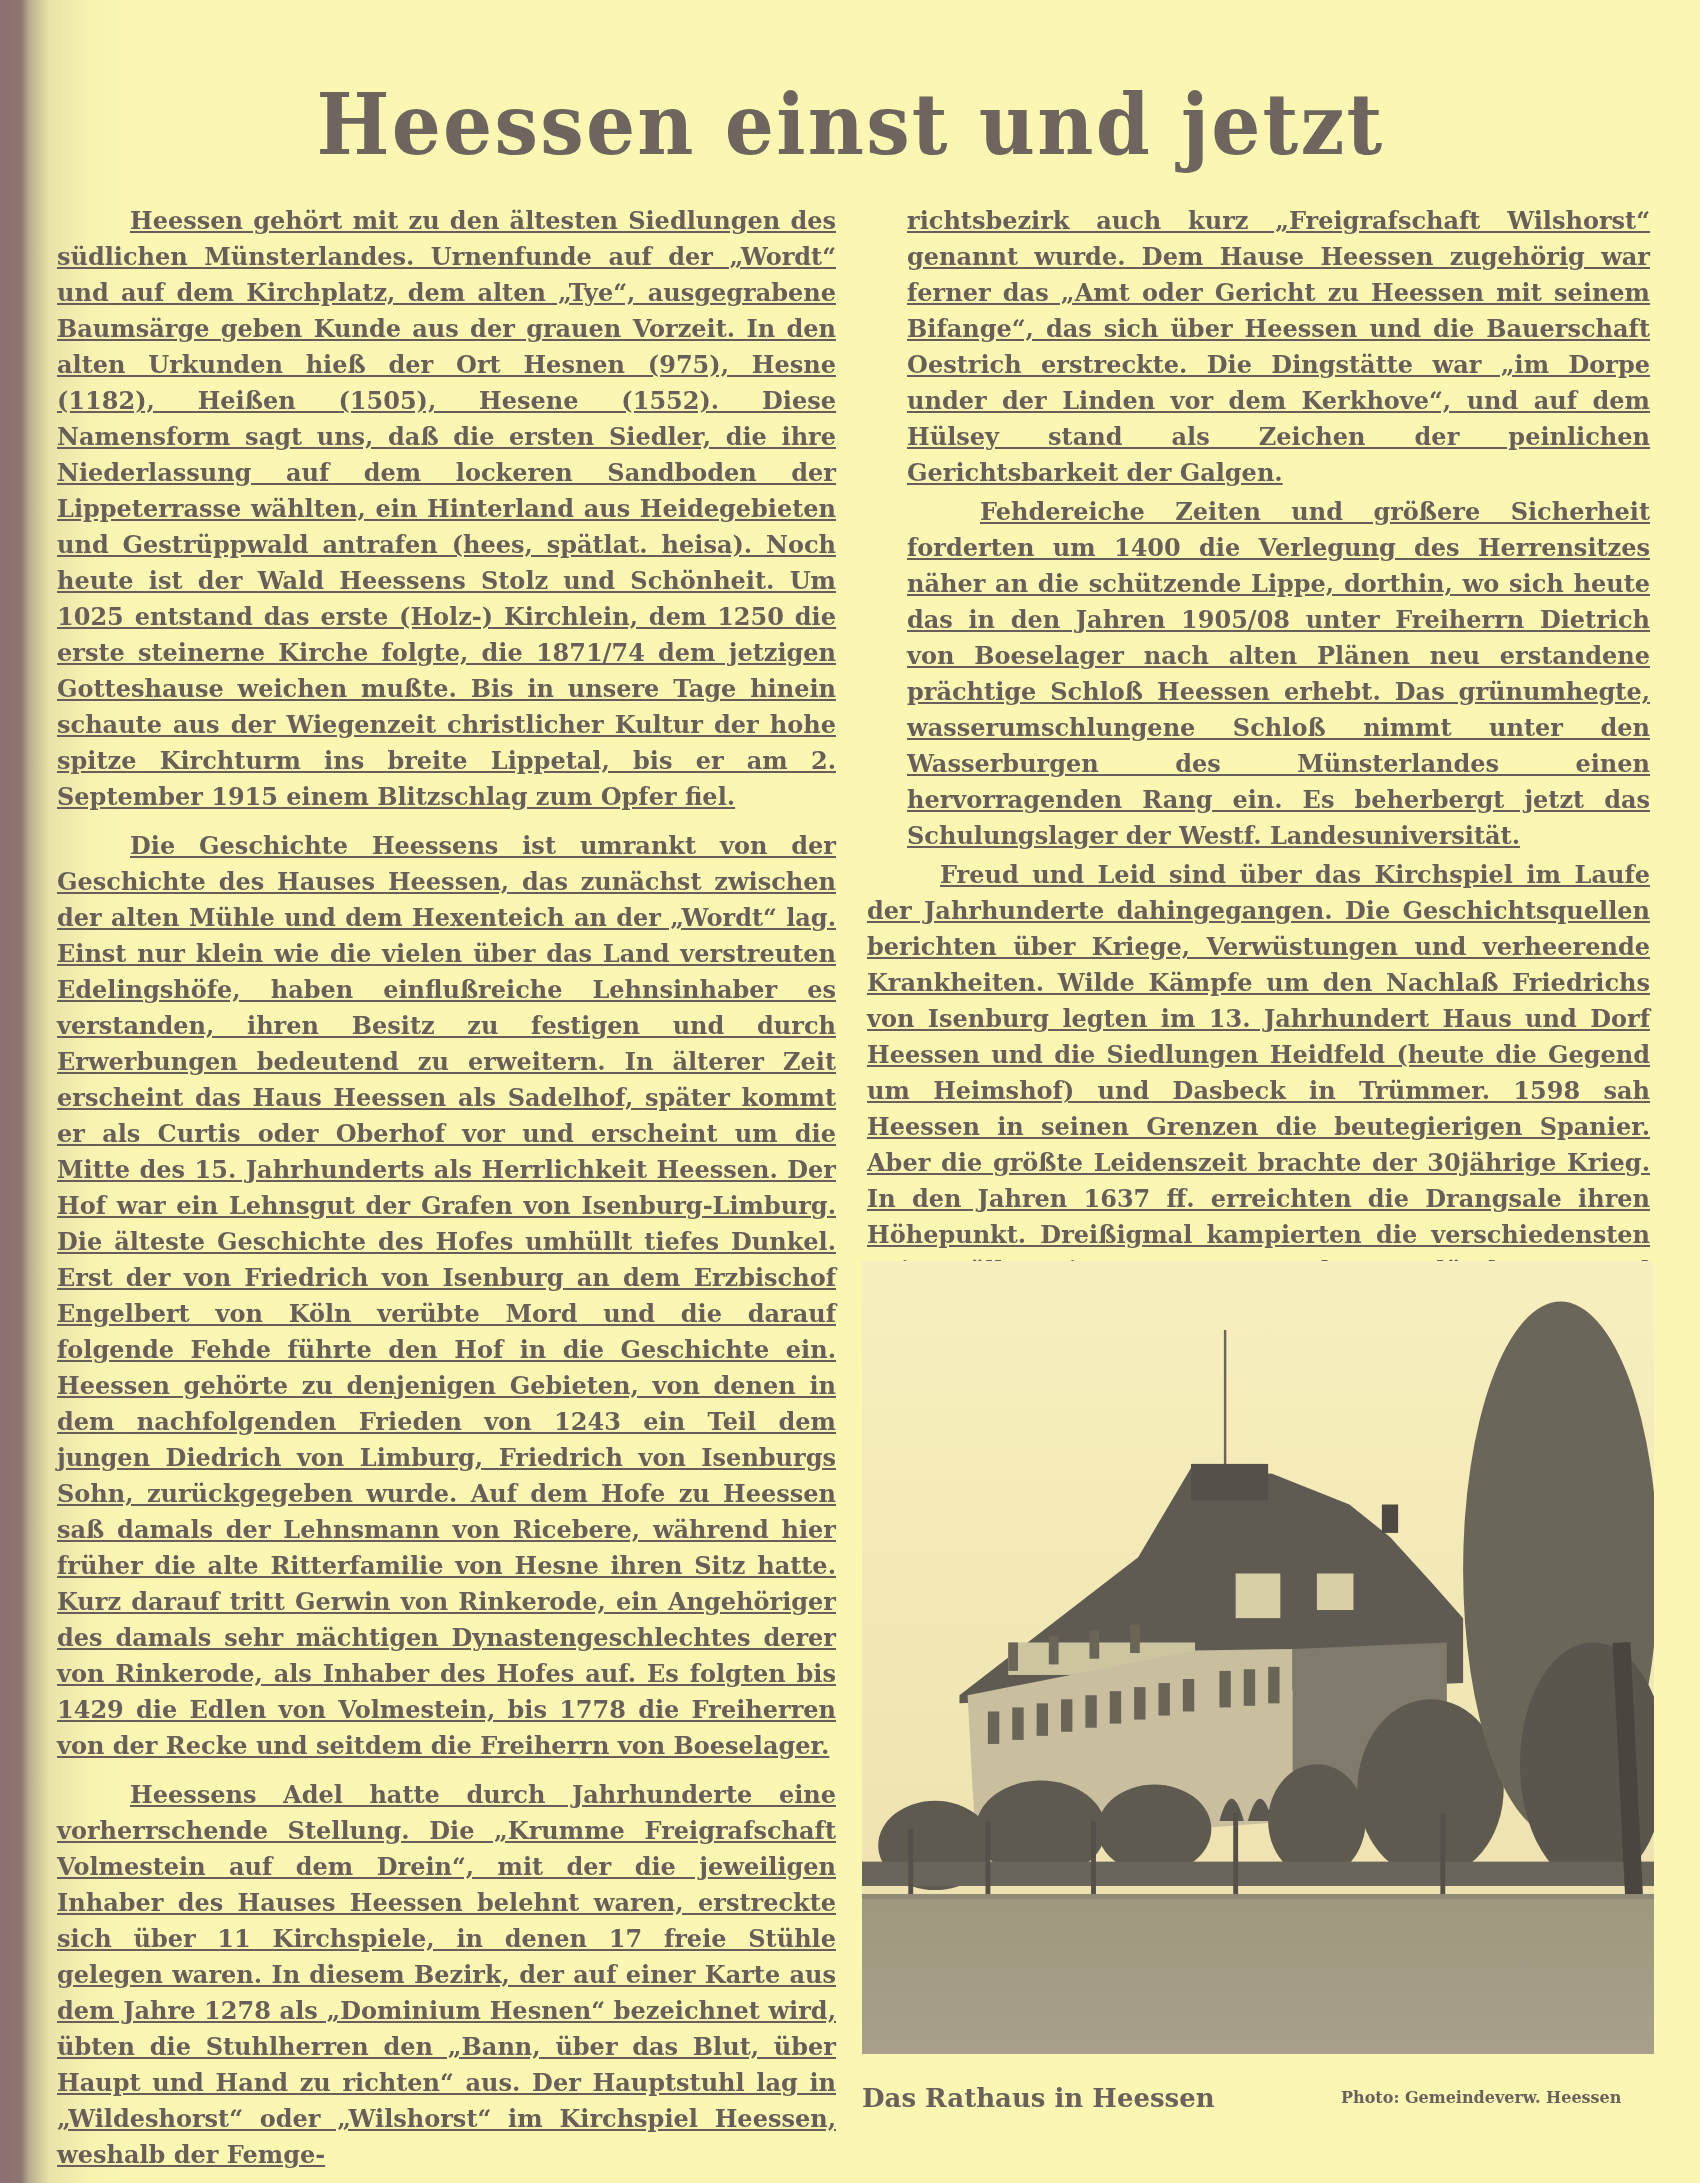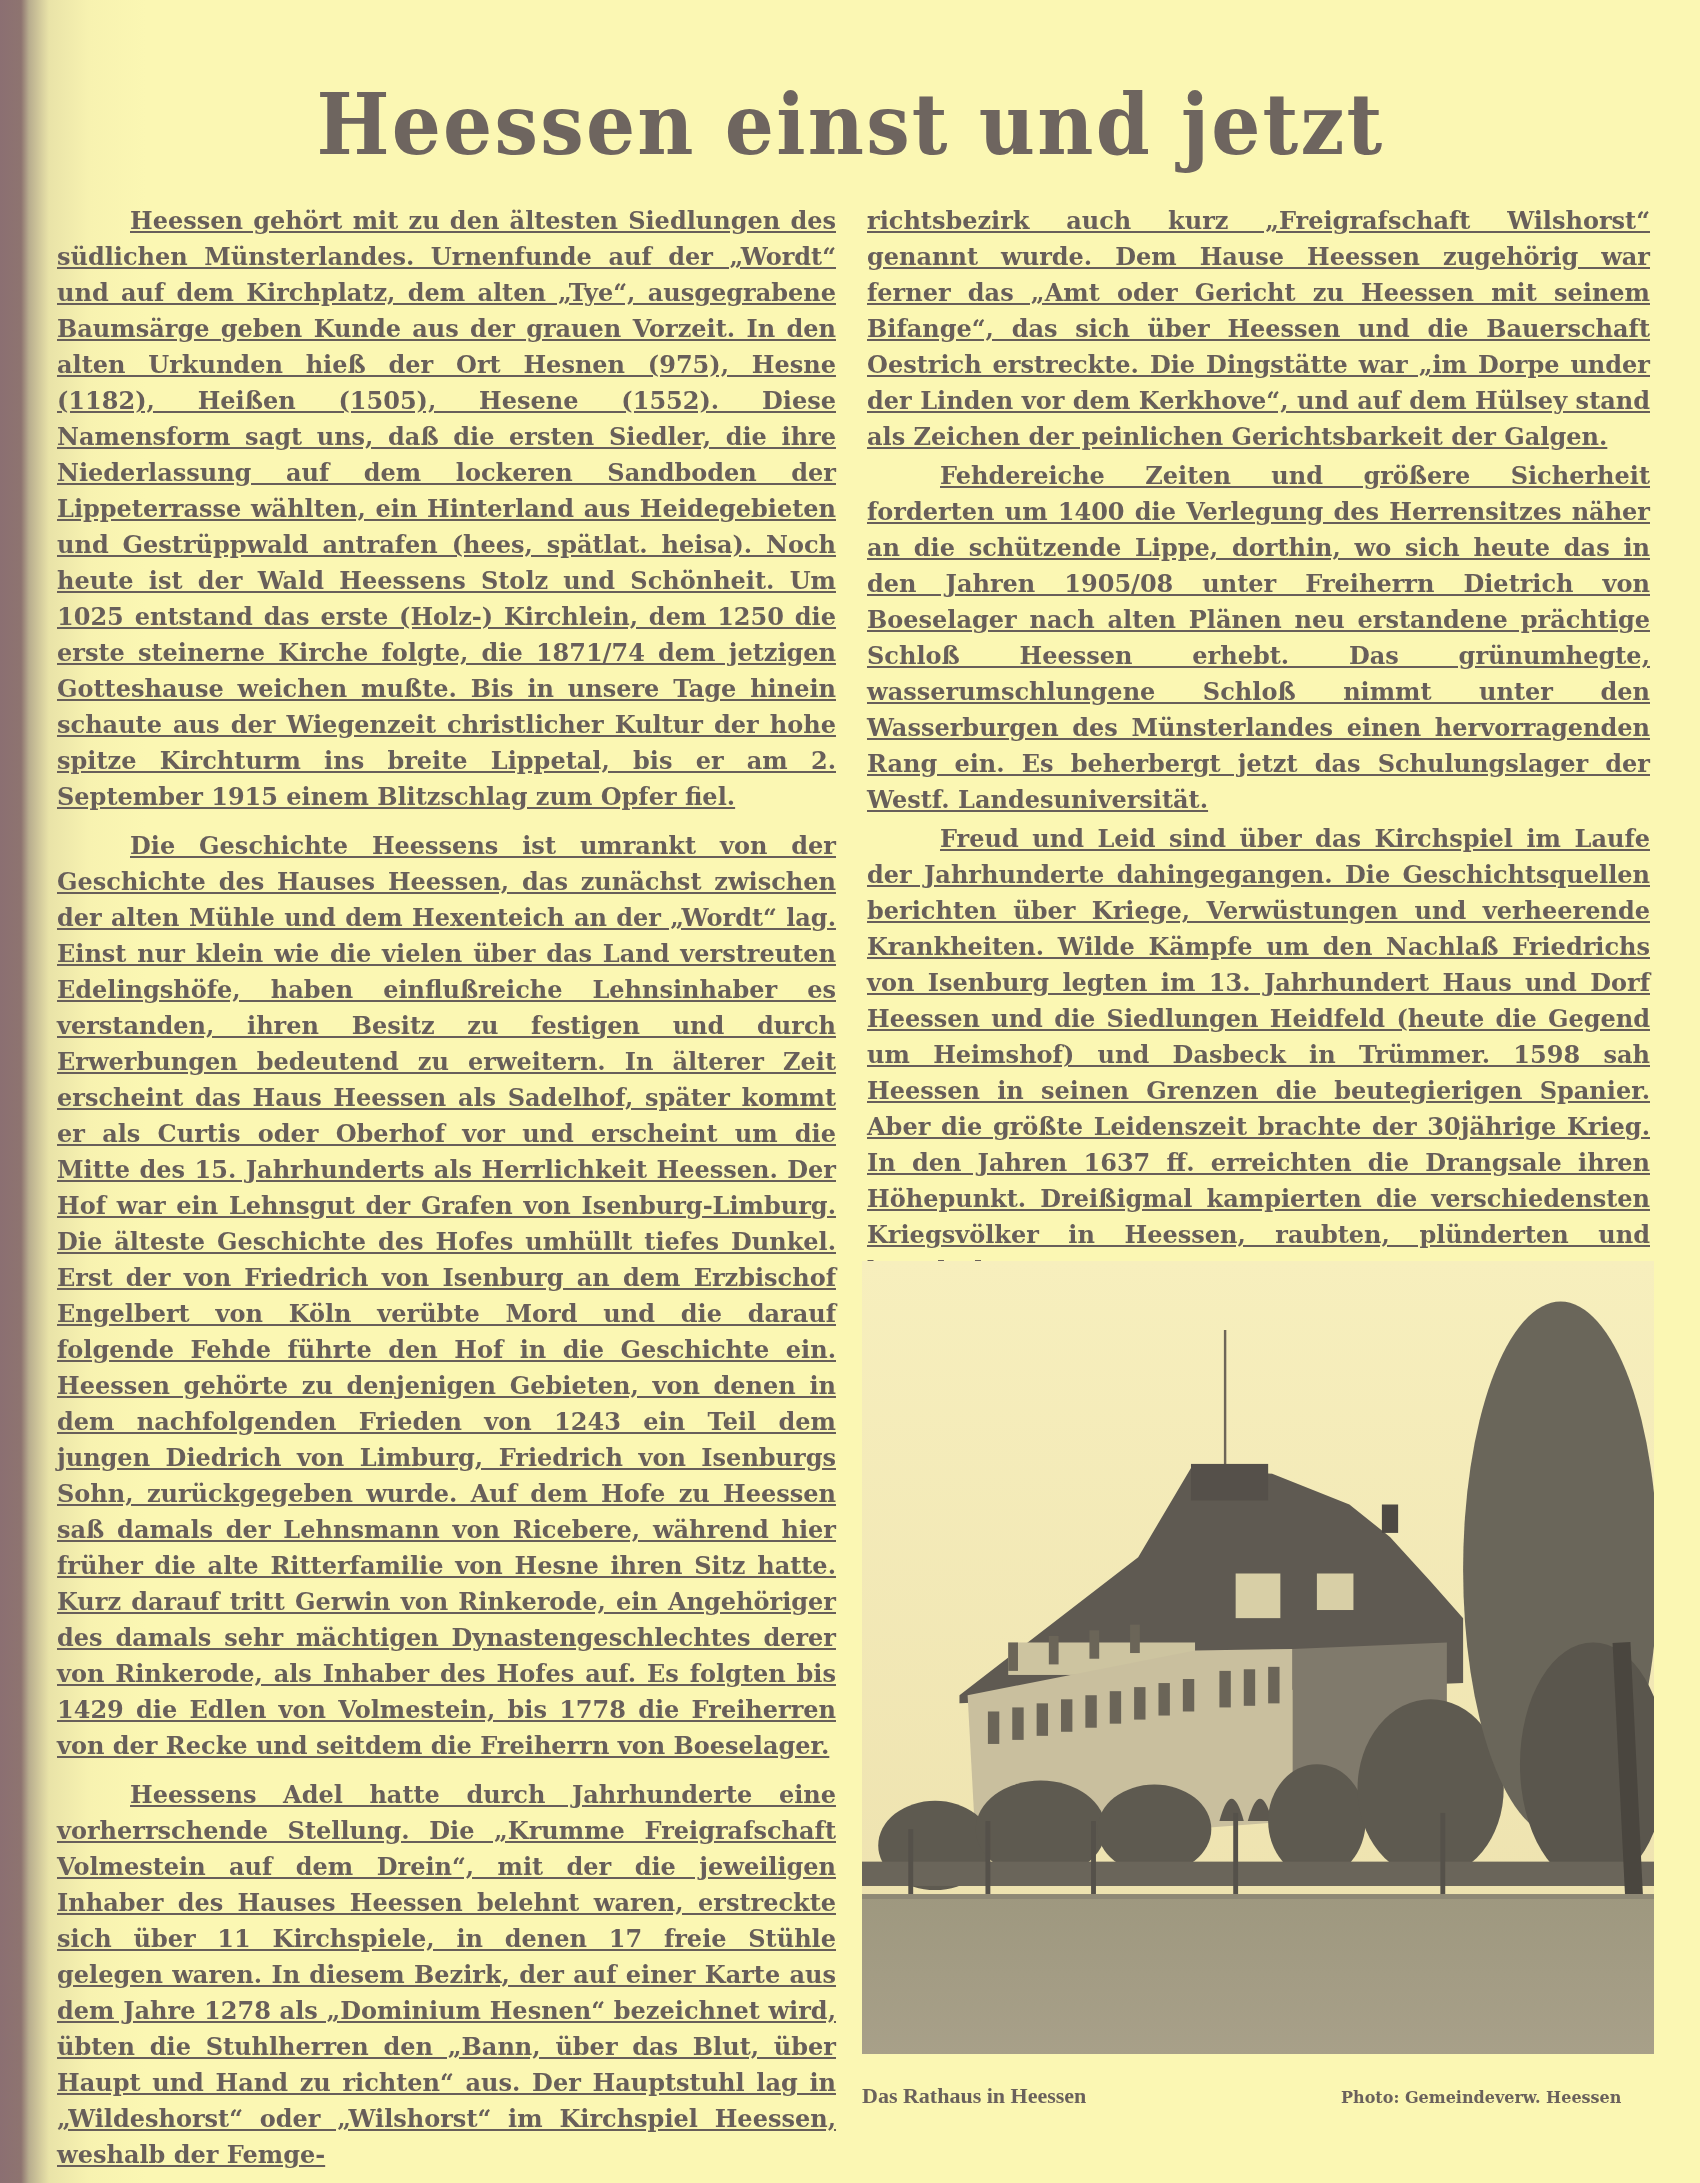--- a/index.html
+++ b/index.html
@@ -31,34 +31,34 @@
     font-size: 24px;
     line-height: 36px;
     text-align: justify;
     color: #685f5a;
   }
   .col-left  { left: 57px;   width: 779px; }
   .col-right { left: 867px; width: 783px; }
   .col p { margin: 0 0 13px 0; text-indent: 0; text-decoration: underline; }
   .col p.indent { text-indent: 73px; }
   .col p.cont { text-indent: 0; }
-  .col p.tight { margin-bottom: 3.2px; }
+  .col p.tight { margin-bottom: 3.2px; margin-left: 40px; }
 
   .photo {
     position: absolute; left: 862px; top: 1261px; width: 792px; height: 793px;
     overflow: hidden;
     background: linear-gradient(#f6eebb 0%, #efe4ae 40%, #ccc39a 60%, #8f8a78 73%, #a59f88 80%, #b2ab91 100%);
   }
   .photo svg { display: block; width: 100%; height: 100%; }
   .caption {
     position: absolute; top: 2083px;
     font-family: "DejaVu Serif", serif; font-weight: bold;
     color: #6a615c;
   }
-  .caption-title { left: 862px; font-size: 22px; font-family: Liberation Serif, serif; }
+  .caption-title { left: 862px; font-size: 26px; }
   .caption-credit { left: 1341px; font-size: 16px; top: 2088px; }
 </style>
 </head>
 <body>
 
 <div class="page-bg"></div>
 
 <h1 class="title" style="margin:0;">Heessen einst und jetzt</h1>
 
 <div class="col col-left">

